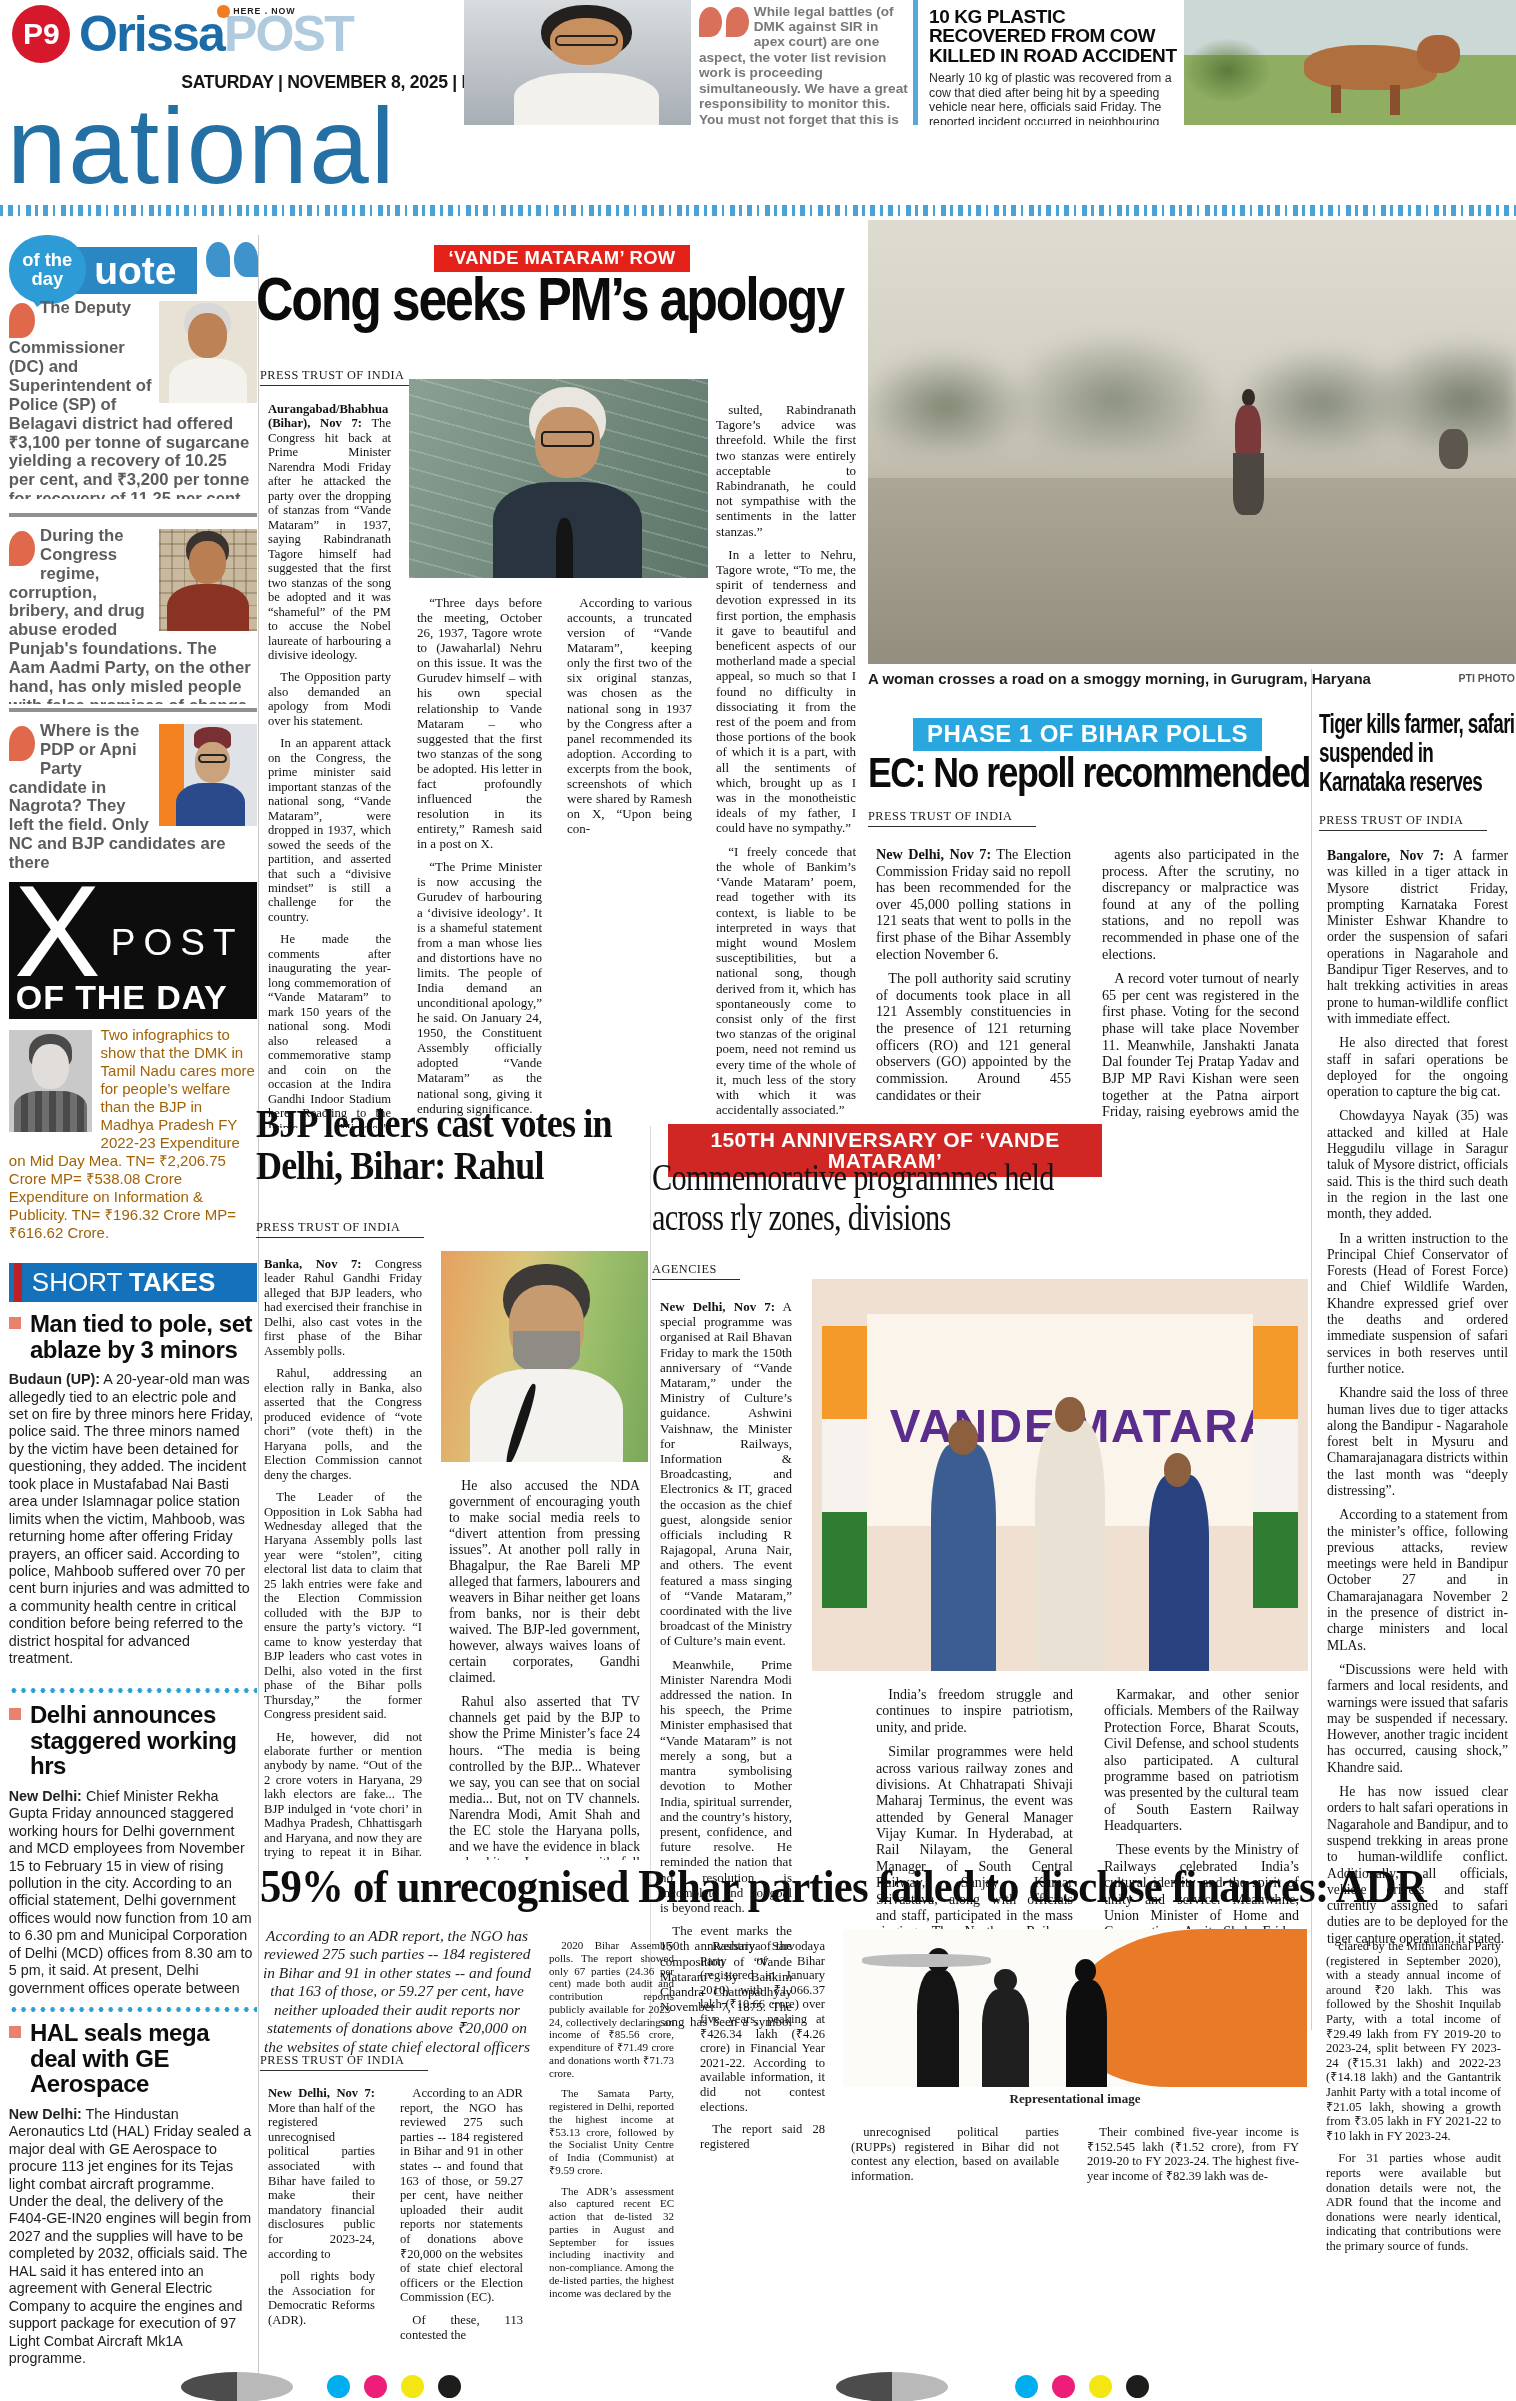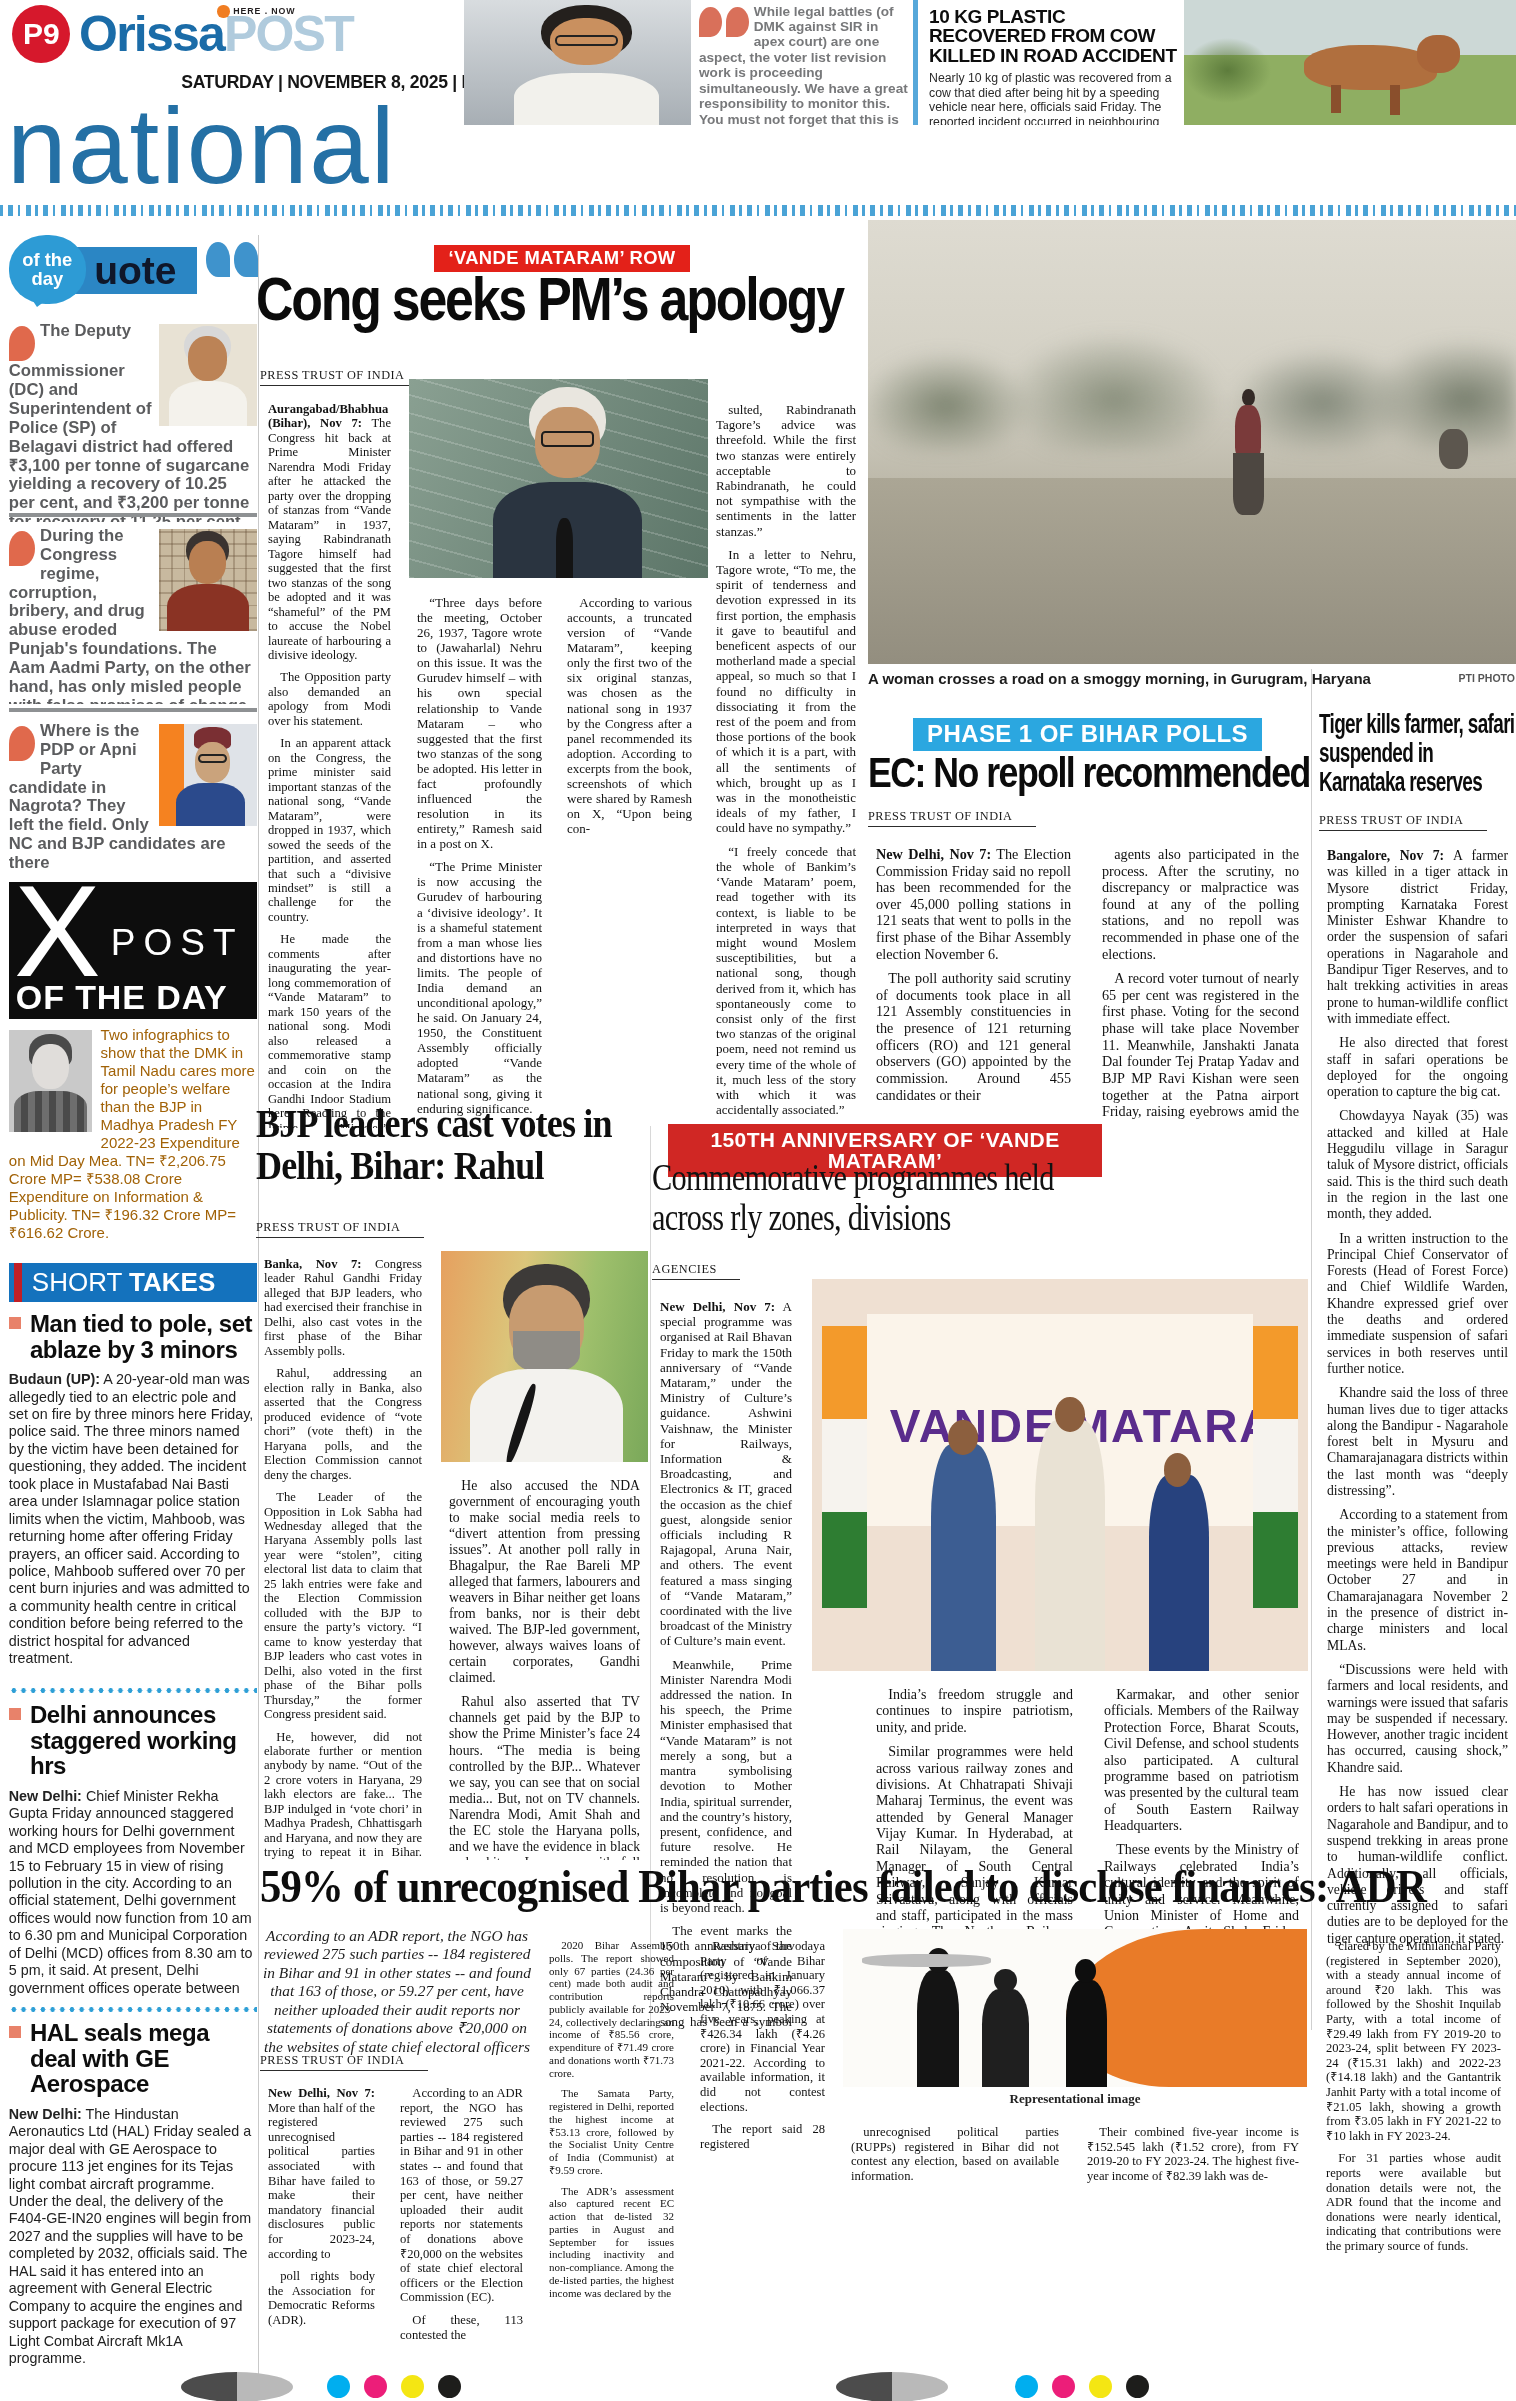--- a/index.html
+++ b/index.html
@@ -33,30 +33,30 @@
   #cow-story{left:929px;top:7px;width:249px;height:118px;overflow:hidden}
   #cow-story h3{font:800 19px/1.02 "Liberation Sans",sans-serif;letter-spacing:-0.4px;color:#0d0d0d}
   #cow-story .cb{margin-top:6.1px;font:400 12.3px/1.18 "Liberation Sans",sans-serif;color:#2b2b2b}
   #cow-photo{left:1184px;top:0;width:333px;height:125px;background:linear-gradient(180deg,#ccd8d6 0 44%,#8fae62 44% 100%)}
   #tick-strip{left:0;top:205px;width:1517px;height:10.5px;
       background:repeating-linear-gradient(90deg,#4aa3d6 0 2.6px,transparent 2.6px 8px,#4aa3d6 8px 13px,transparent 13px 17.6px)}
 
   
   #rail-vline{left:258px;top:235px;width:0.9px;height:2148px;background:#c9c9c9}
   #quote-badge{left:8.8px;top:235px;width:248px;height:81px}
-  #qb-word{position:absolute;left:65px;top:12.3px;width:123px;height:47px;background:#2b86c4;color:#0f172a;
+  #qb-word{position:absolute;left:65px;top:12.3px;width:123px;height:47px;background:#2b86c4;color:#ffffff;
       font:800 39px/47px "Liberation Sans",sans-serif;text-align:center}
   #qb-bubble{position:absolute;left:0;top:0;width:77px;height:69px;background:#2d9bd5;border-radius:48%;
       color:#fff;font:800 18.4px/1 "Liberation Sans",sans-serif;display:flex;flex-direction:column;align-items:center;justify-content:center}
   #qb-bubble::after{content:"";position:absolute;left:19.3px;bottom:-12.3px;border:9.7px solid transparent;border-top-color:#2d9bd5;transform:skewX(-18deg)}
   .bqm{position:absolute;top:7px;width:24.6px;height:35px;background:#3f93cc;border-radius:50% 50% 0 50%}
   #qbm1{left:197px}#qbm2{left:225px}
 
   .qitem{position:absolute;left:8.8px;width:248px;overflow:hidden}
-  #q1{top:322px;height:200px}
+  #q1{top:299px;height:200px}
   #q2{top:527px;height:177px}
   #q3{top:722px;height:156px}
   .qphoto{float:right;width:98px;height:102px;margin:1.8px 0 5.3px 7px;position:relative;overflow:hidden}
   .qtext{font:700 16.7px/1.13 "Liberation Sans",sans-serif;color:#5b5c5e}
   .qitem .oq{width:26px;height:35px;background:#e0694c}
   .qdiv{position:absolute;left:8.8px;width:248px;height:4.4px;background:#8e9193}
   #qdiv1{top:513px}#qdiv2{top:708px}
 
   #xpost-box{left:8.8px;top:882px;width:248px;height:137px;background:#0d0d0d;color:#fff;overflow:hidden}
   #xp-x{position:absolute;left:5.3px;top:-16px;font:400 130px/1 "Liberation Sans",sans-serif}

